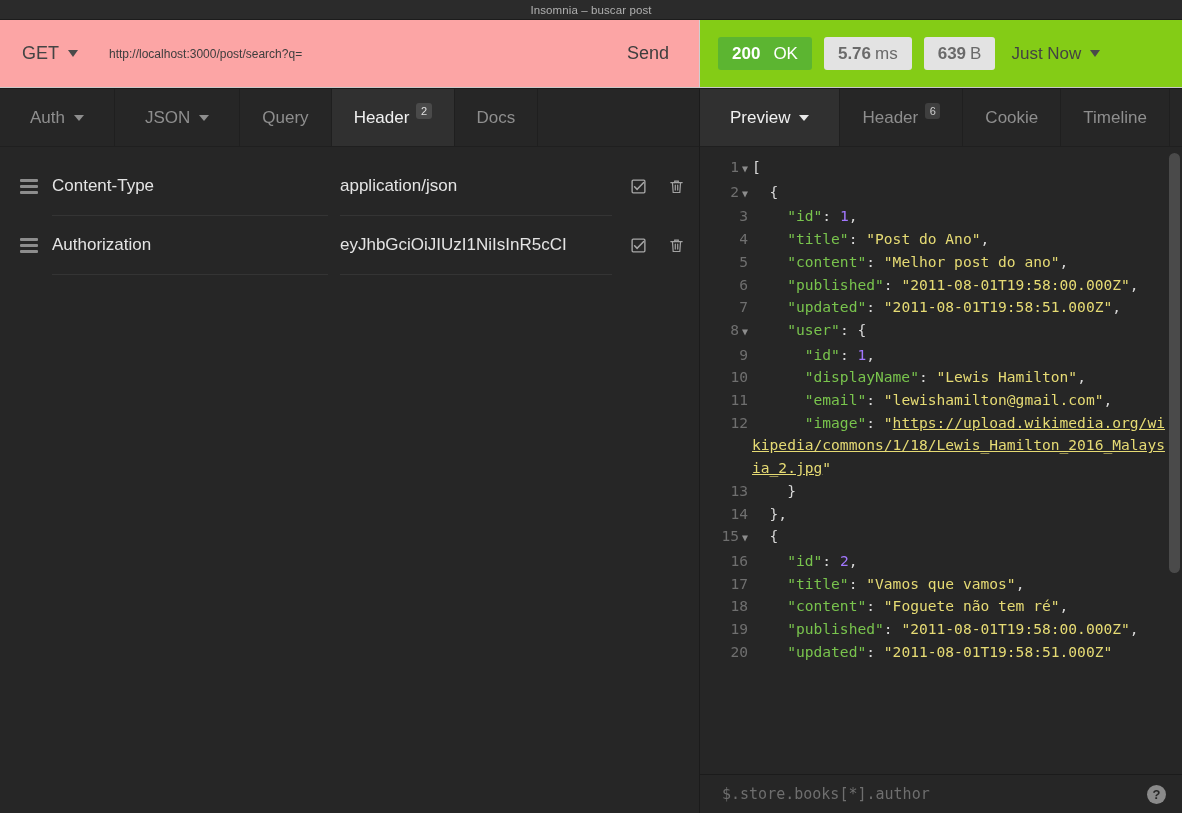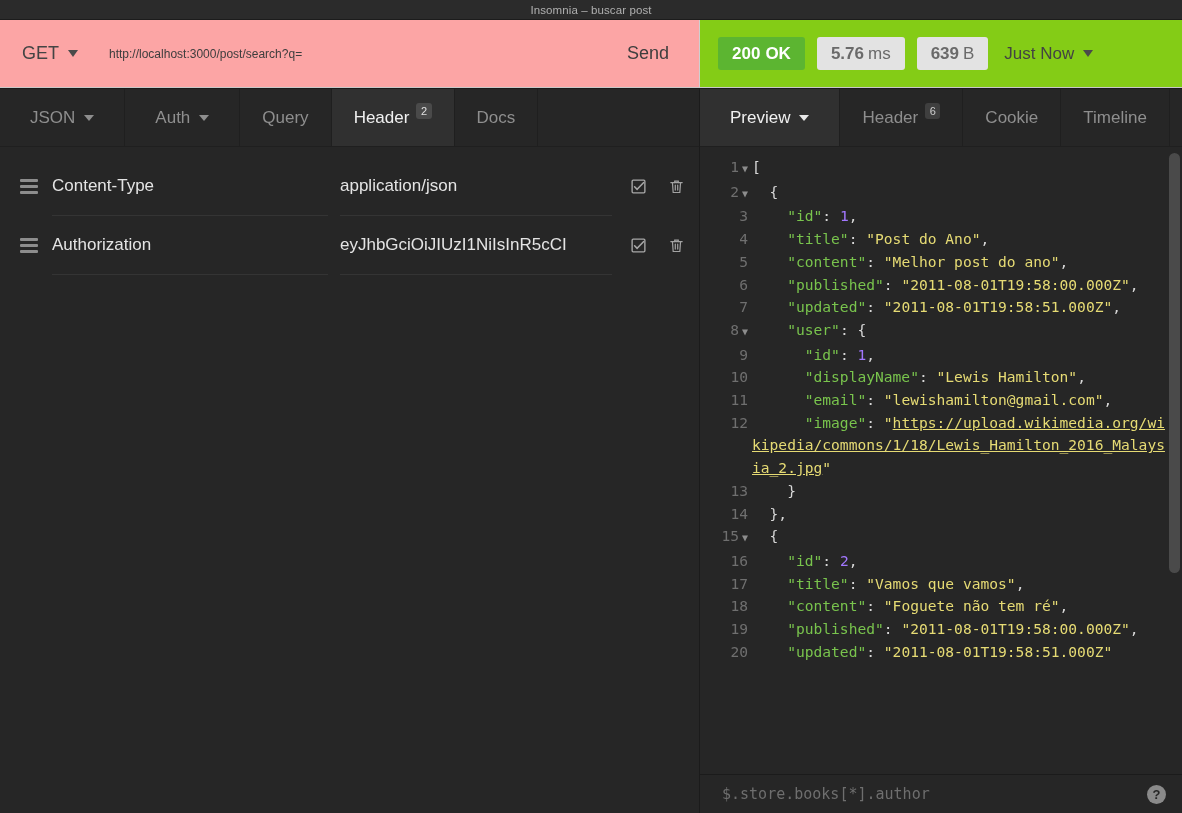--- a/index.html
+++ b/index.html
@@ -83,21 +83,21 @@
   .pill {
     display: inline-flex; align-items: center; justify-content: center;
     height: 33px; padding: 0 14px;
     border-radius: 3px;
     font-size: 17px;
   }
   .pill-status {
     background: #5cb531; color: #ffffff;
     font-weight: bold;
   }
-  .pill-status .unit { font-weight: bold; margin-left: 5px; }
+  .pill-status .unit { font-weight: normal; margin-left: 13px; }
   .pill-meta {
     background: #e3e3e3; color: #6a6a6a;
     font-weight: bold;
   }
   .pill-meta .unit { font-weight: normal; margin-left: 4px; }
   .history-btn {
     display: flex; align-items: center; gap: 9px;
     font-size: 17px; color: #434343;
     margin-left: 4px; cursor: pointer;
   }
@@ -356,25 +356,25 @@
       <span class="history-btn">
         <span>Just Now</span>
         <span class="caret-dark"></span>
       </span>
     </div>
   </div>
 
   <div class="tabrow">
     <div class="tabs tabs-left" id="request-tabs">
         <div class="tab wide">
+          <span>Auth</span>
+          <span class="caret-light"></span>
+        </div>
+        <div class="tab wide">
           <span>JSON</span>
-          <span class="caret-light"></span>
-        </div>
-        <div class="tab wide">
-          <span>Auth</span>
           <span class="caret-light"></span>
         </div>
         <div class="tab">
           <span>Query</span>
         </div>
         <div class="tab active">
           <span>Header</span>
           <span class="badge">2</span>
         </div>
         <div class="tab">

